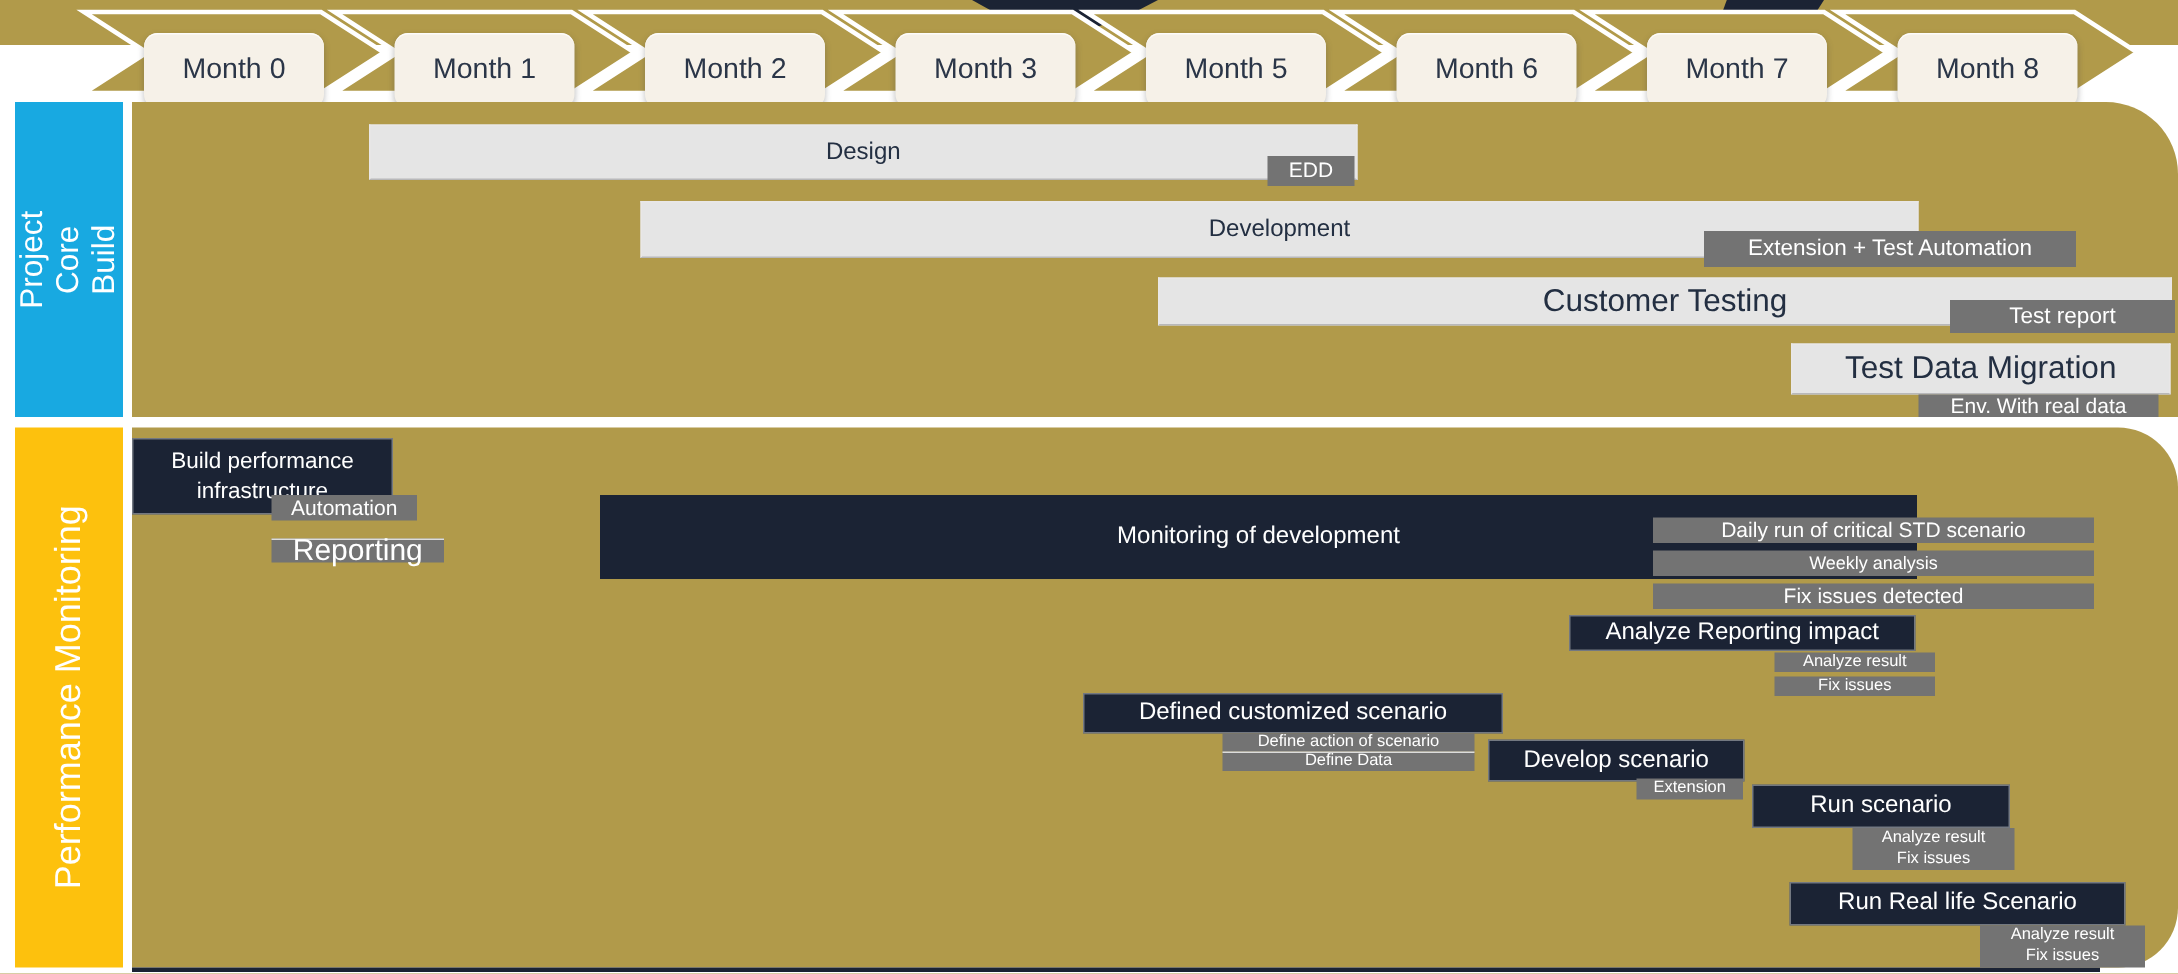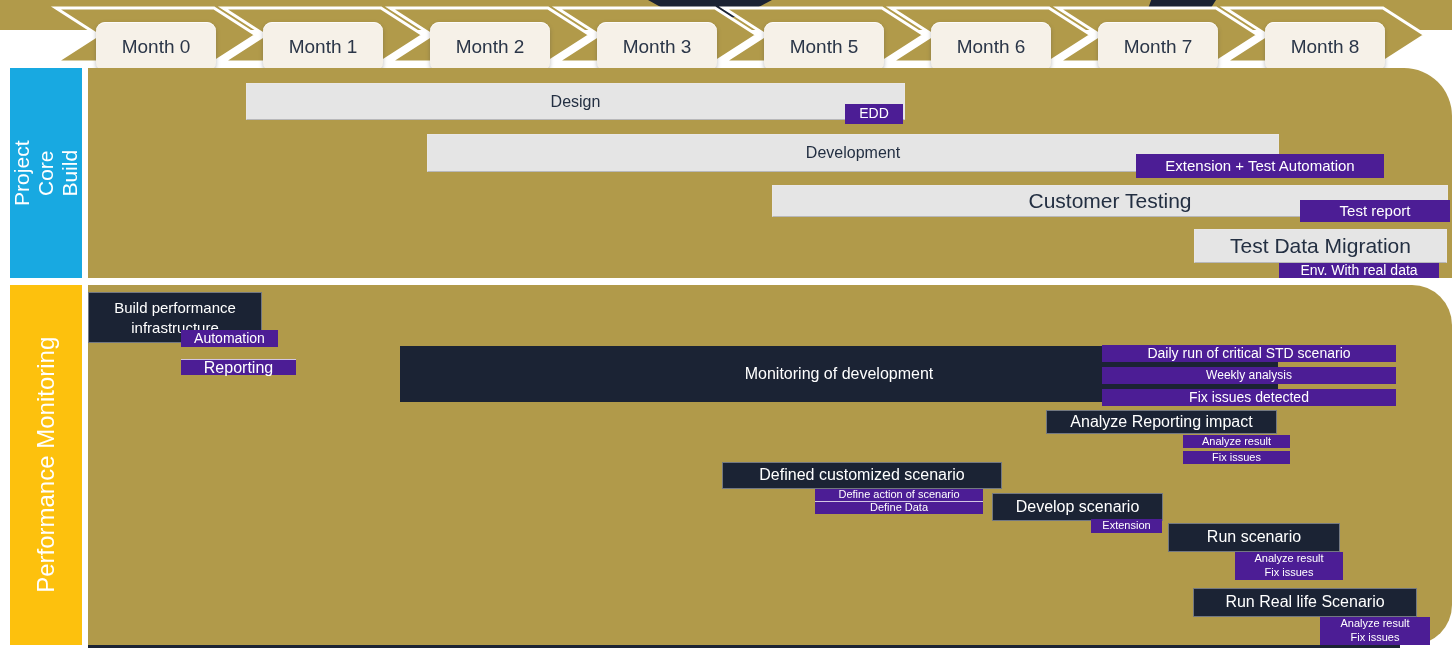--- a/index.html
+++ b/index.html
@@ -48,21 +48,21 @@
     color:#232f42; font-size:16px;
   }
   .bar-big { font-size:21px; }
   .box-navy {
     position:absolute; background:#1b2334; color:#fff;
     border:1px solid rgba(225,225,225,.45);
     display:flex; align-items:center; justify-content:center;
     font-size:16px; text-align:center; line-height:1.3;
   }
   .tag {
-    position:absolute; background:#4c1d95; color:#fff;
+    position:absolute; background:#737373; color:#fff;
     display:flex; align-items:center; justify-content:center;
     font-size:15px; text-align:center; line-height:1.25;
   }
   .tag-sm { font-size:11px; }
   .tag-col { flex-direction:column; }
   .sep-top { border-top:1px solid rgba(255,255,255,.75); }
 </style>
 </head>
 <body>
 
@@ -110,23 +110,23 @@
 <div class="tag" style="left:1136px; top:154px; width:248px; height:24px">Extension + Test Automation</div>
 
 <div class="bar-gray bar-big" style="left:772px; top:185px; width:676px; height:32px">Customer Testing</div>
 <div class="tag" style="left:1300px; top:200px; width:150px; height:22px">Test report</div>
 
 <div class="bar-gray bar-big" style="left:1194px; top:229px; width:253px; height:34px">Test Data Migration</div>
 <div class="tag" style="left:1279px; top:263px; width:160px; height:15px; font-size:14px">Env. With real data</div>
 
 <div class="box-navy" style="left:88px; top:292px; width:174px; height:51px; font-size:15px">Build performance infrastructure</div>
 <div class="tag" style="left:181px; top:330px; width:97px; height:17px; font-size:14px">Automation</div>
-<div class="tag sep-top" style="left:181px; top:359px; width:115px; height:16px; font-size:16px">Reporting</div>
+<div class="tag sep-top" style="left:181px; top:359px; width:115px; height:16px; font-size:20px">Reporting</div>
 
-<div class="box-navy" style="left:400px; top:346px; width:878px; height:56px; border:none">Monitoring of development</div>
+<div class="box-navy" style="left:400px; top:330px; width:878px; height:56px; border:none">Monitoring of development</div>
 <div class="tag" style="left:1102px; top:345px; width:294px; height:17px; font-size:14px">Daily run of critical STD scenario</div>
 <div class="tag" style="left:1102px; top:367px; width:294px; height:17px; font-size:12px">Weekly analysis</div>
 <div class="tag" style="left:1102px; top:389px; width:294px; height:17px; font-size:14px">Fix issues detected</div>
 
 <div class="box-navy" style="left:1046px; top:410px; width:231px; height:24px">Analyze Reporting impact</div>
 <div class="tag tag-sm" style="left:1183px; top:435px; width:107px; height:13px">Analyze result</div>
 <div class="tag tag-sm" style="left:1183px; top:451px; width:107px; height:13px">Fix issues</div>
 
 <div class="box-navy" style="left:722px; top:462px; width:280px; height:27px">Defined customized scenario</div>
 <div class="tag tag-sm" style="left:815px; top:489px; width:168px; height:12px">Define action of scenario</div>

